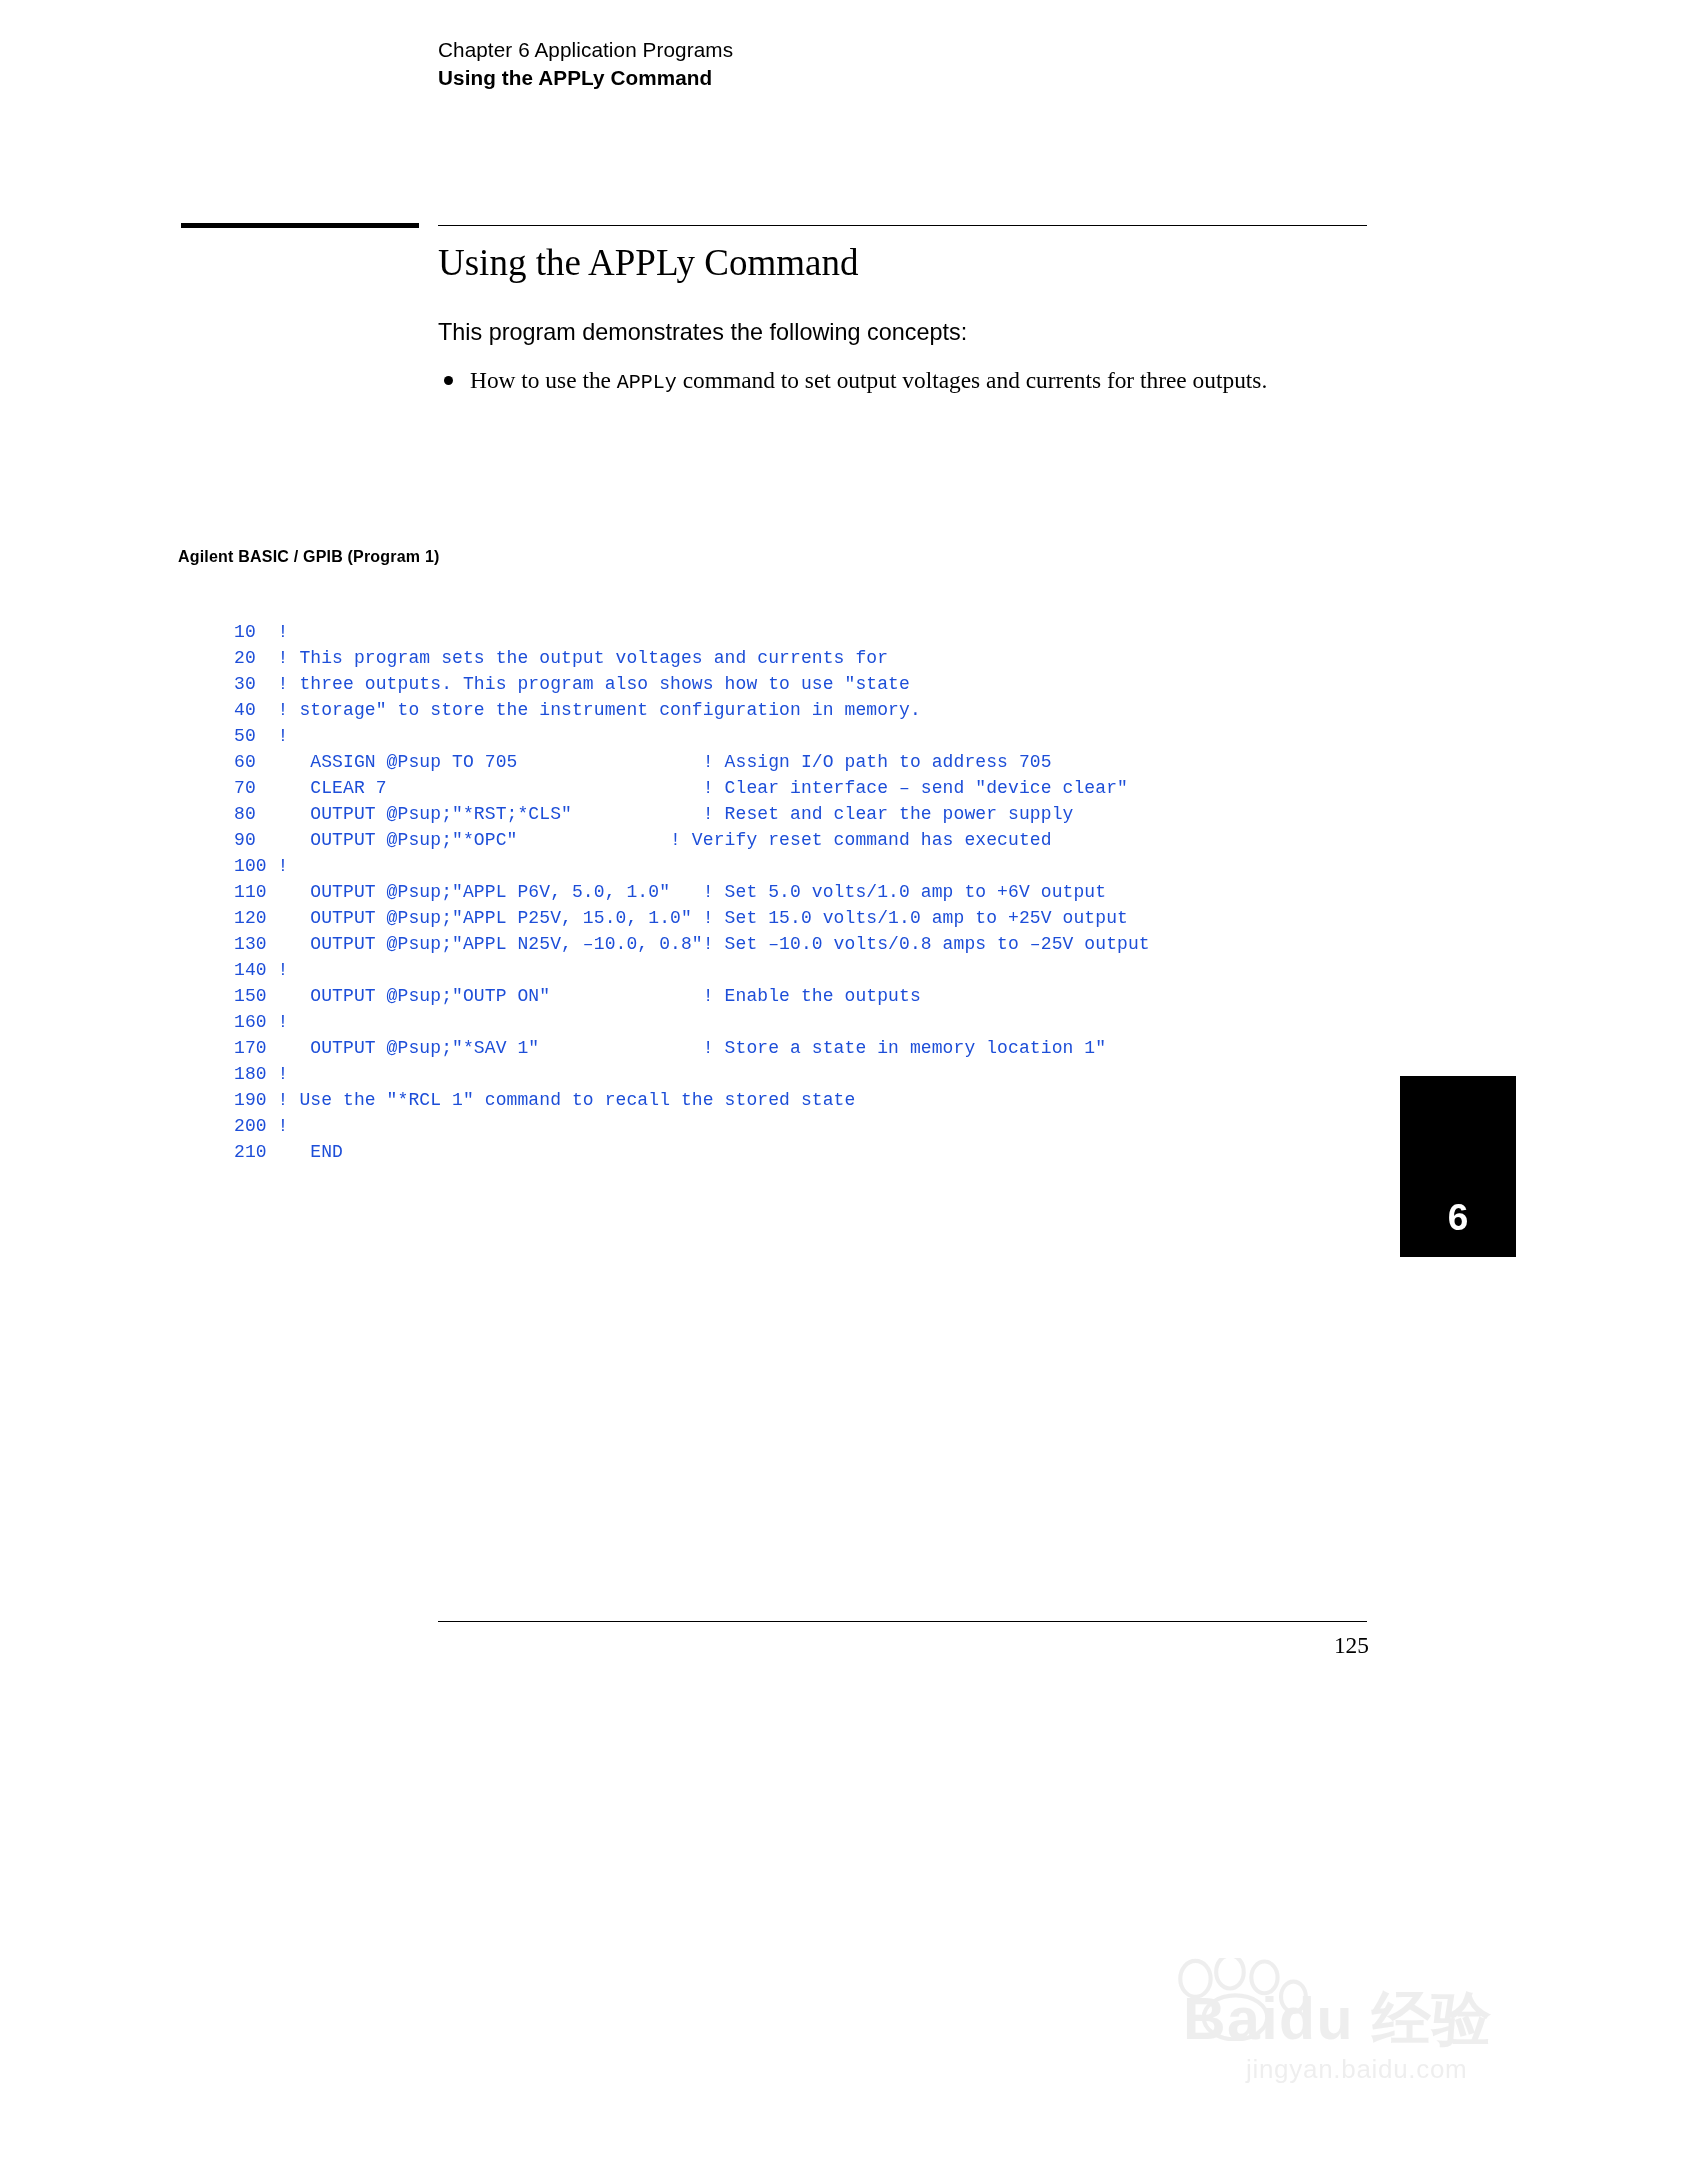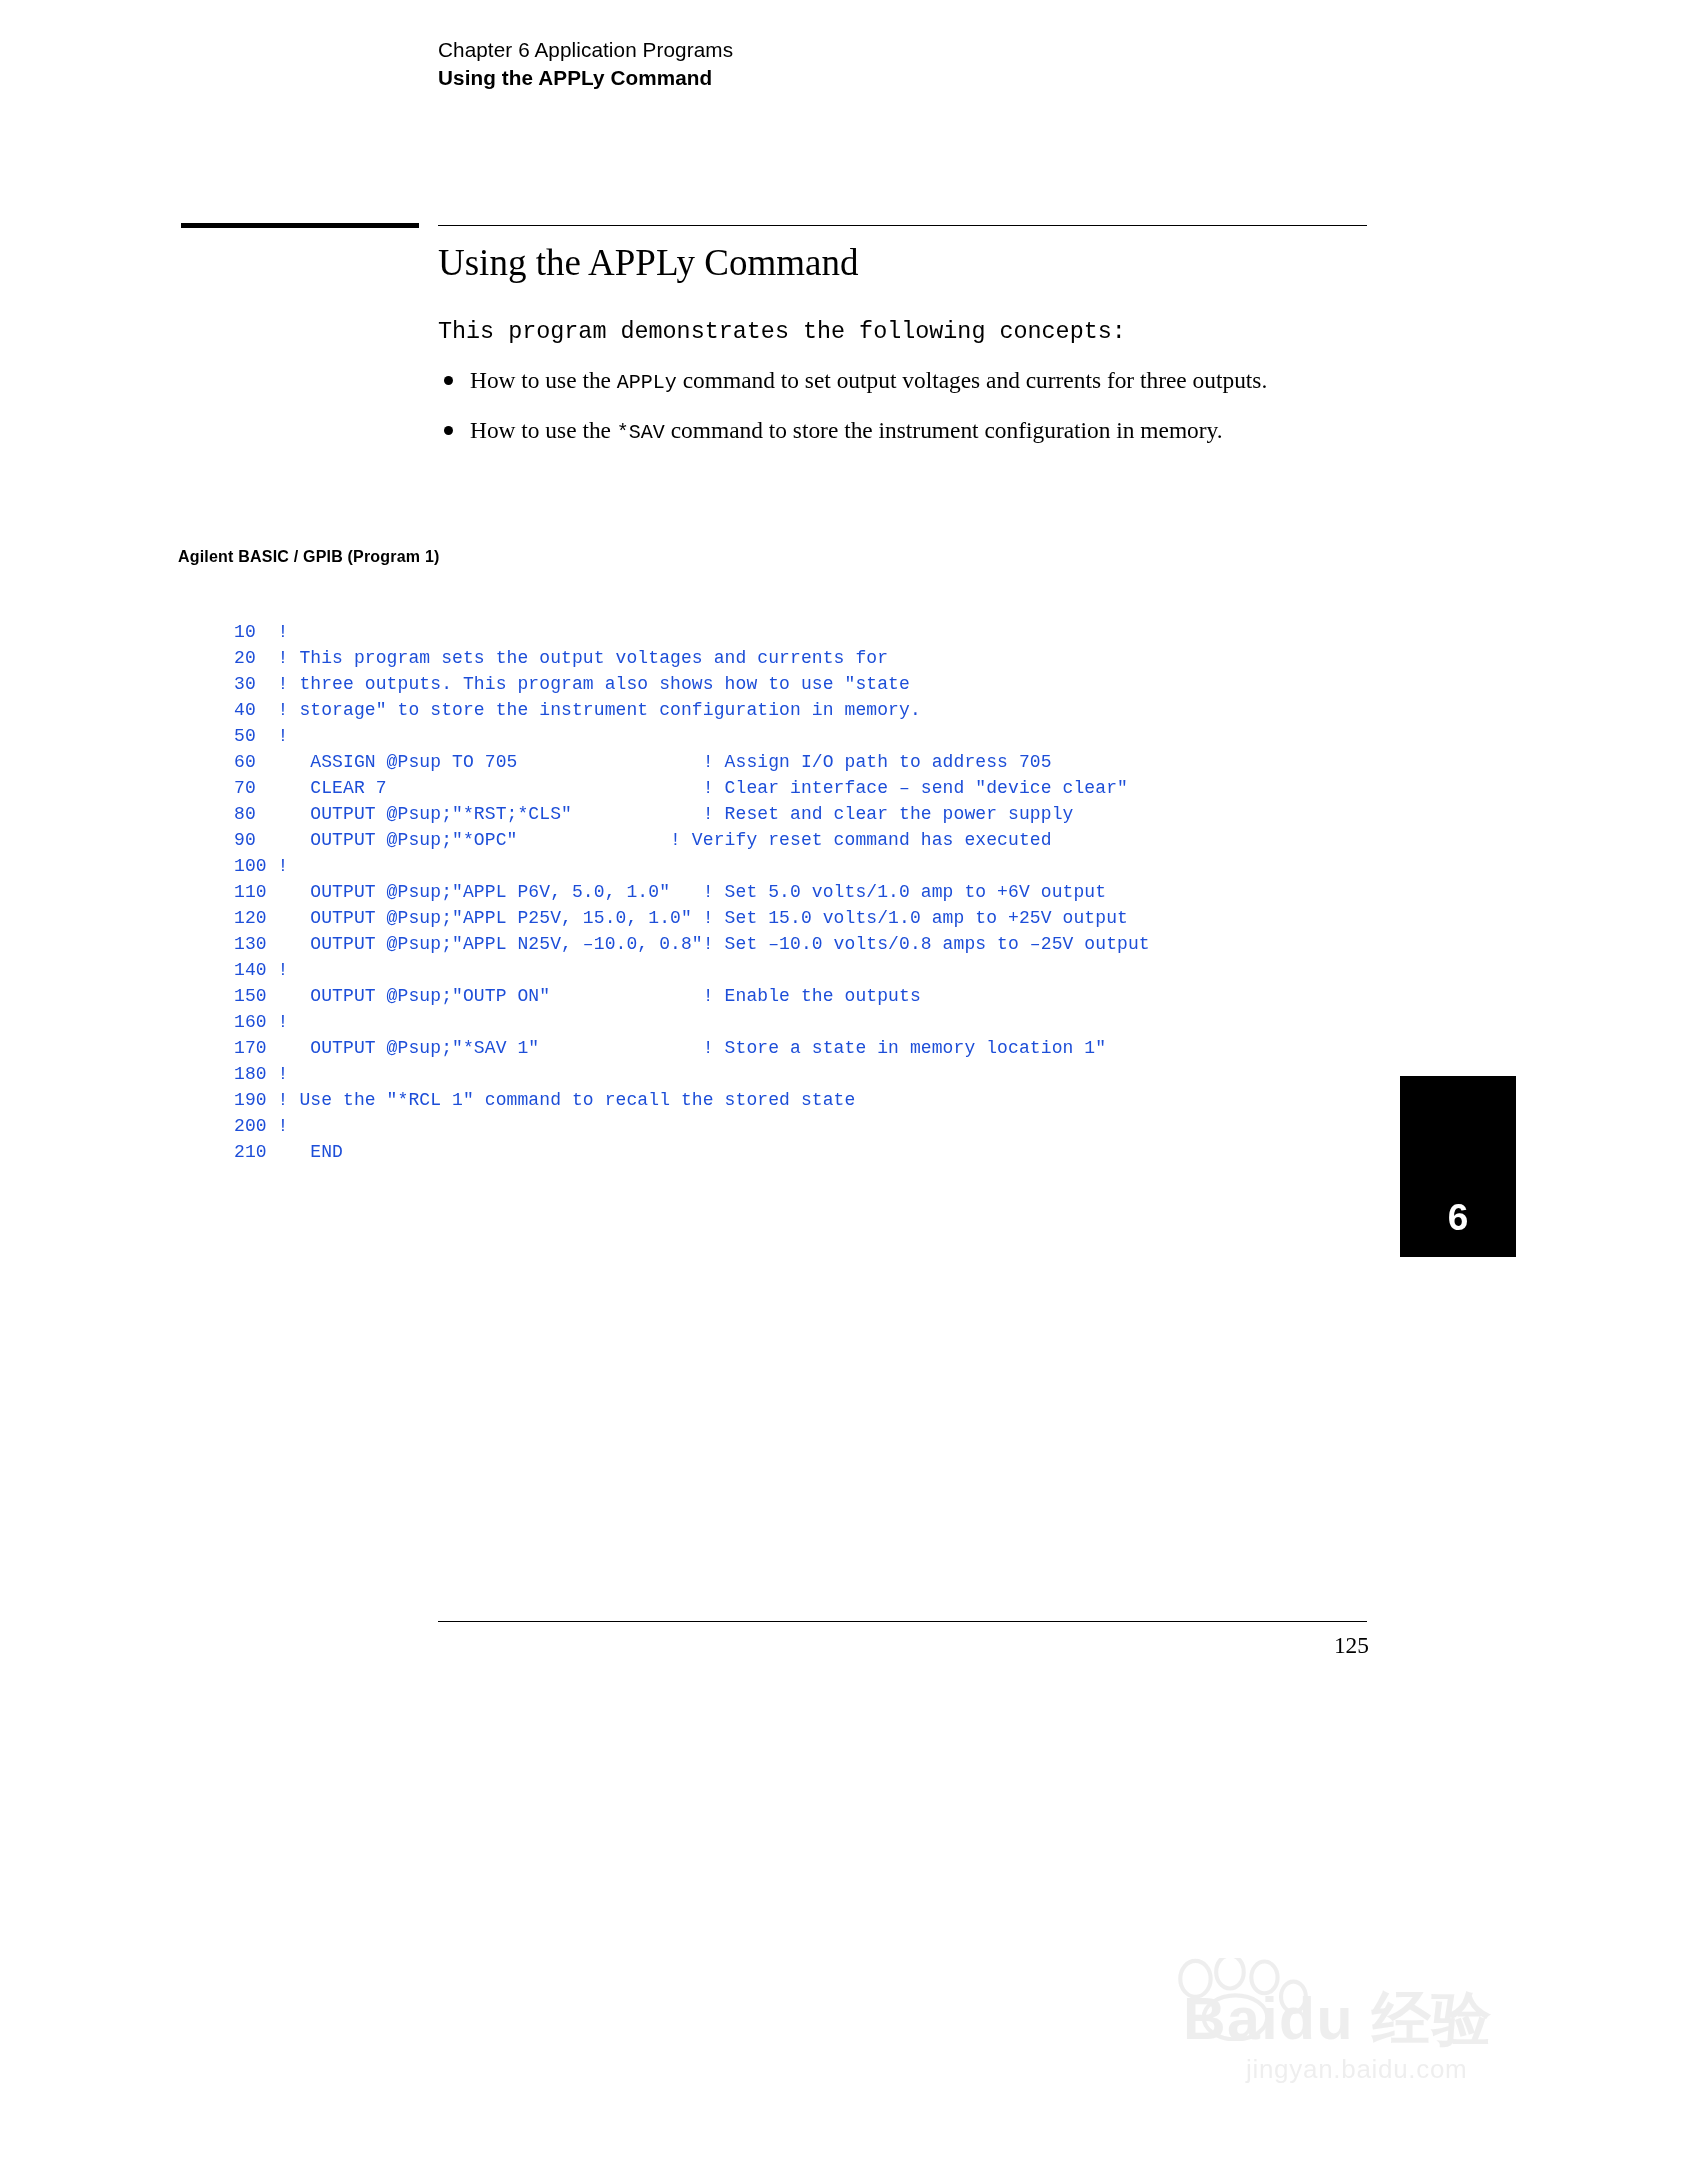--- a/index.html
+++ b/index.html
@@ -73,21 +73,21 @@
     font-size: 37px;
     line-height: 43px;
     color: #000;
   }
 
   .intro {
     position: absolute;
     left: 438px;
     top: 317px;
     width: 923px;
-    font-family: Liberation Mono, monospace;
+    font-family: Liberation Sans, sans-serif;
     font-size: 23.4px;
     line-height: 30px;
   }
 
   
   .bullets {
     position: absolute;
     left: 438px;
     top: 365px;
     width: 937px;
@@ -229,23 +229,20 @@
   <div class="rule-left"></div>
   <div class="rule-right"></div>
 
   <div class="title">Using the APPLy Command</div>
 
   <div class="intro">This program demonstrates the following concepts:</div>
 
   <div class="bullets">
     <div class="bullet">
       <span class="dot"></span><span>How to use the </span><span class="mono-inline">APPLy</span><span> command to set output voltages and currents for three outputs.</span>
-    </div>
-    <div class="bullet">
-      <span class="dot"></span><span>How to use the </span><span class="mono-inline">*SAV</span><span> command to store the instrument configuration in memory.</span>
     </div>
   </div>
 
   <div class="subhead">Agilent BASIC / GPIB (Program 1)</div>
 
   <div class="code">10  !
 20  ! This program sets the output voltages and currents for
 30  ! three outputs. This program also shows how to use "state
 40  ! storage" to store the instrument configuration in memory.
 50  !

